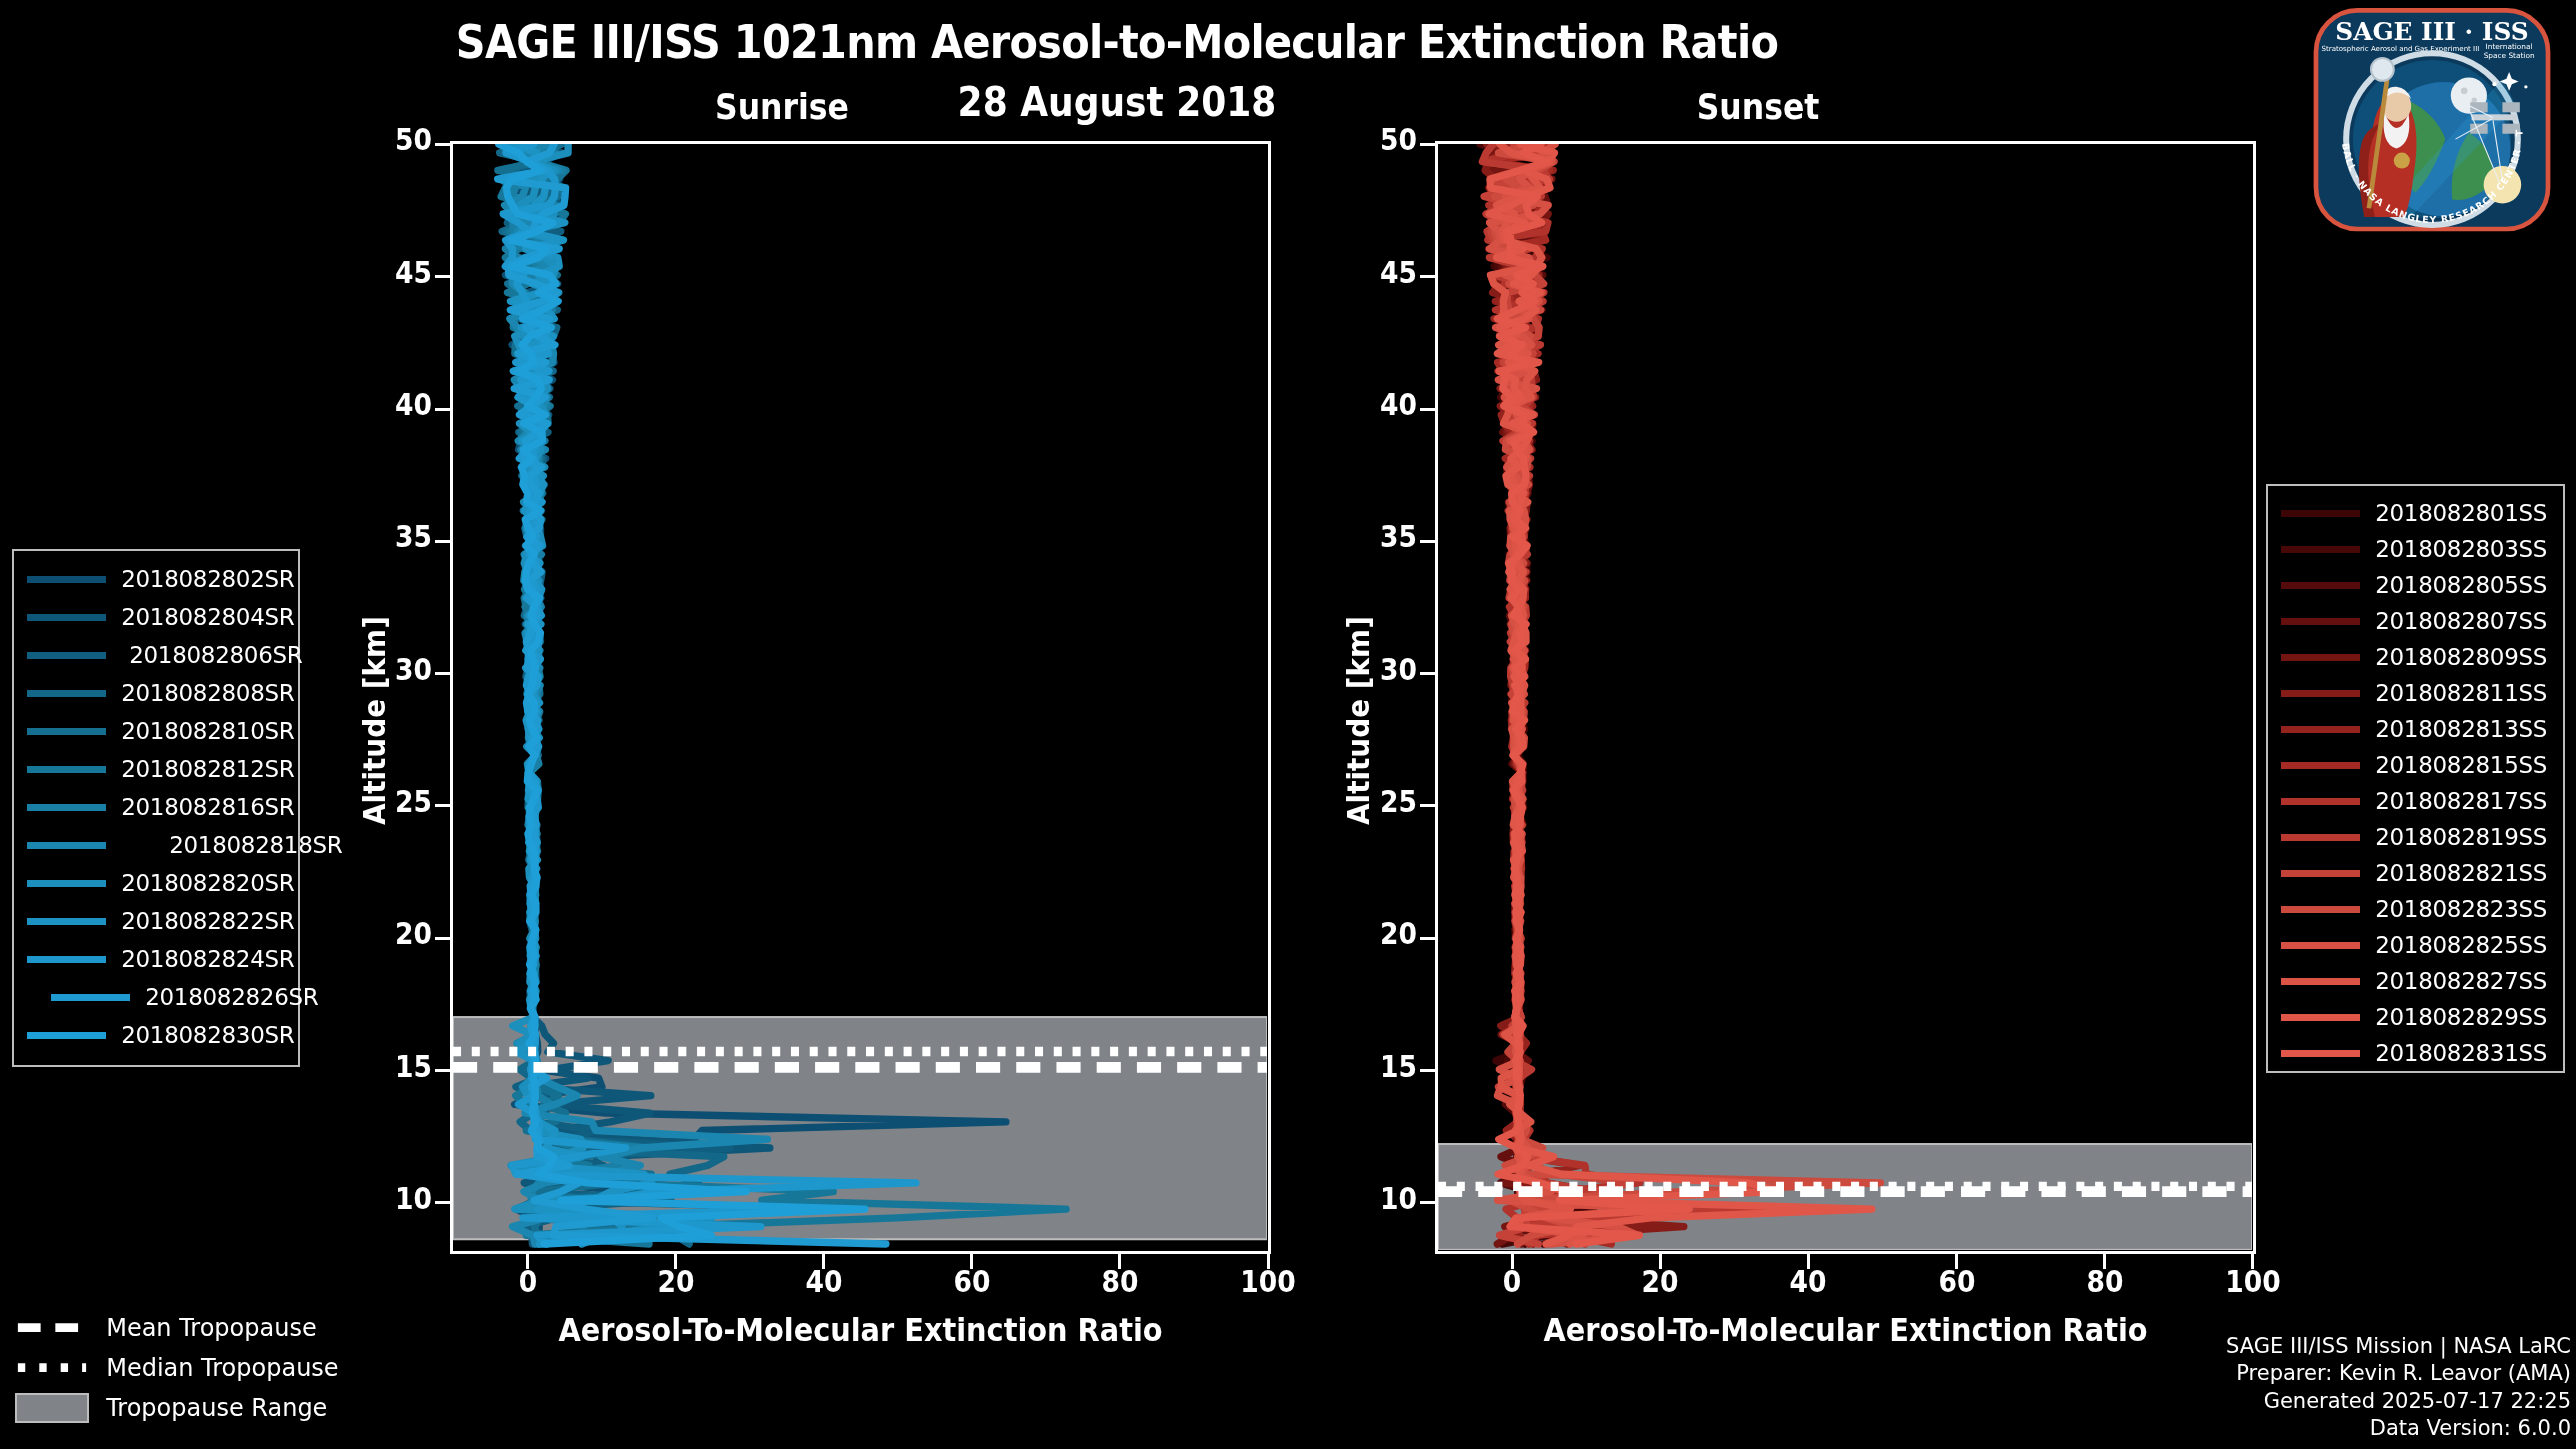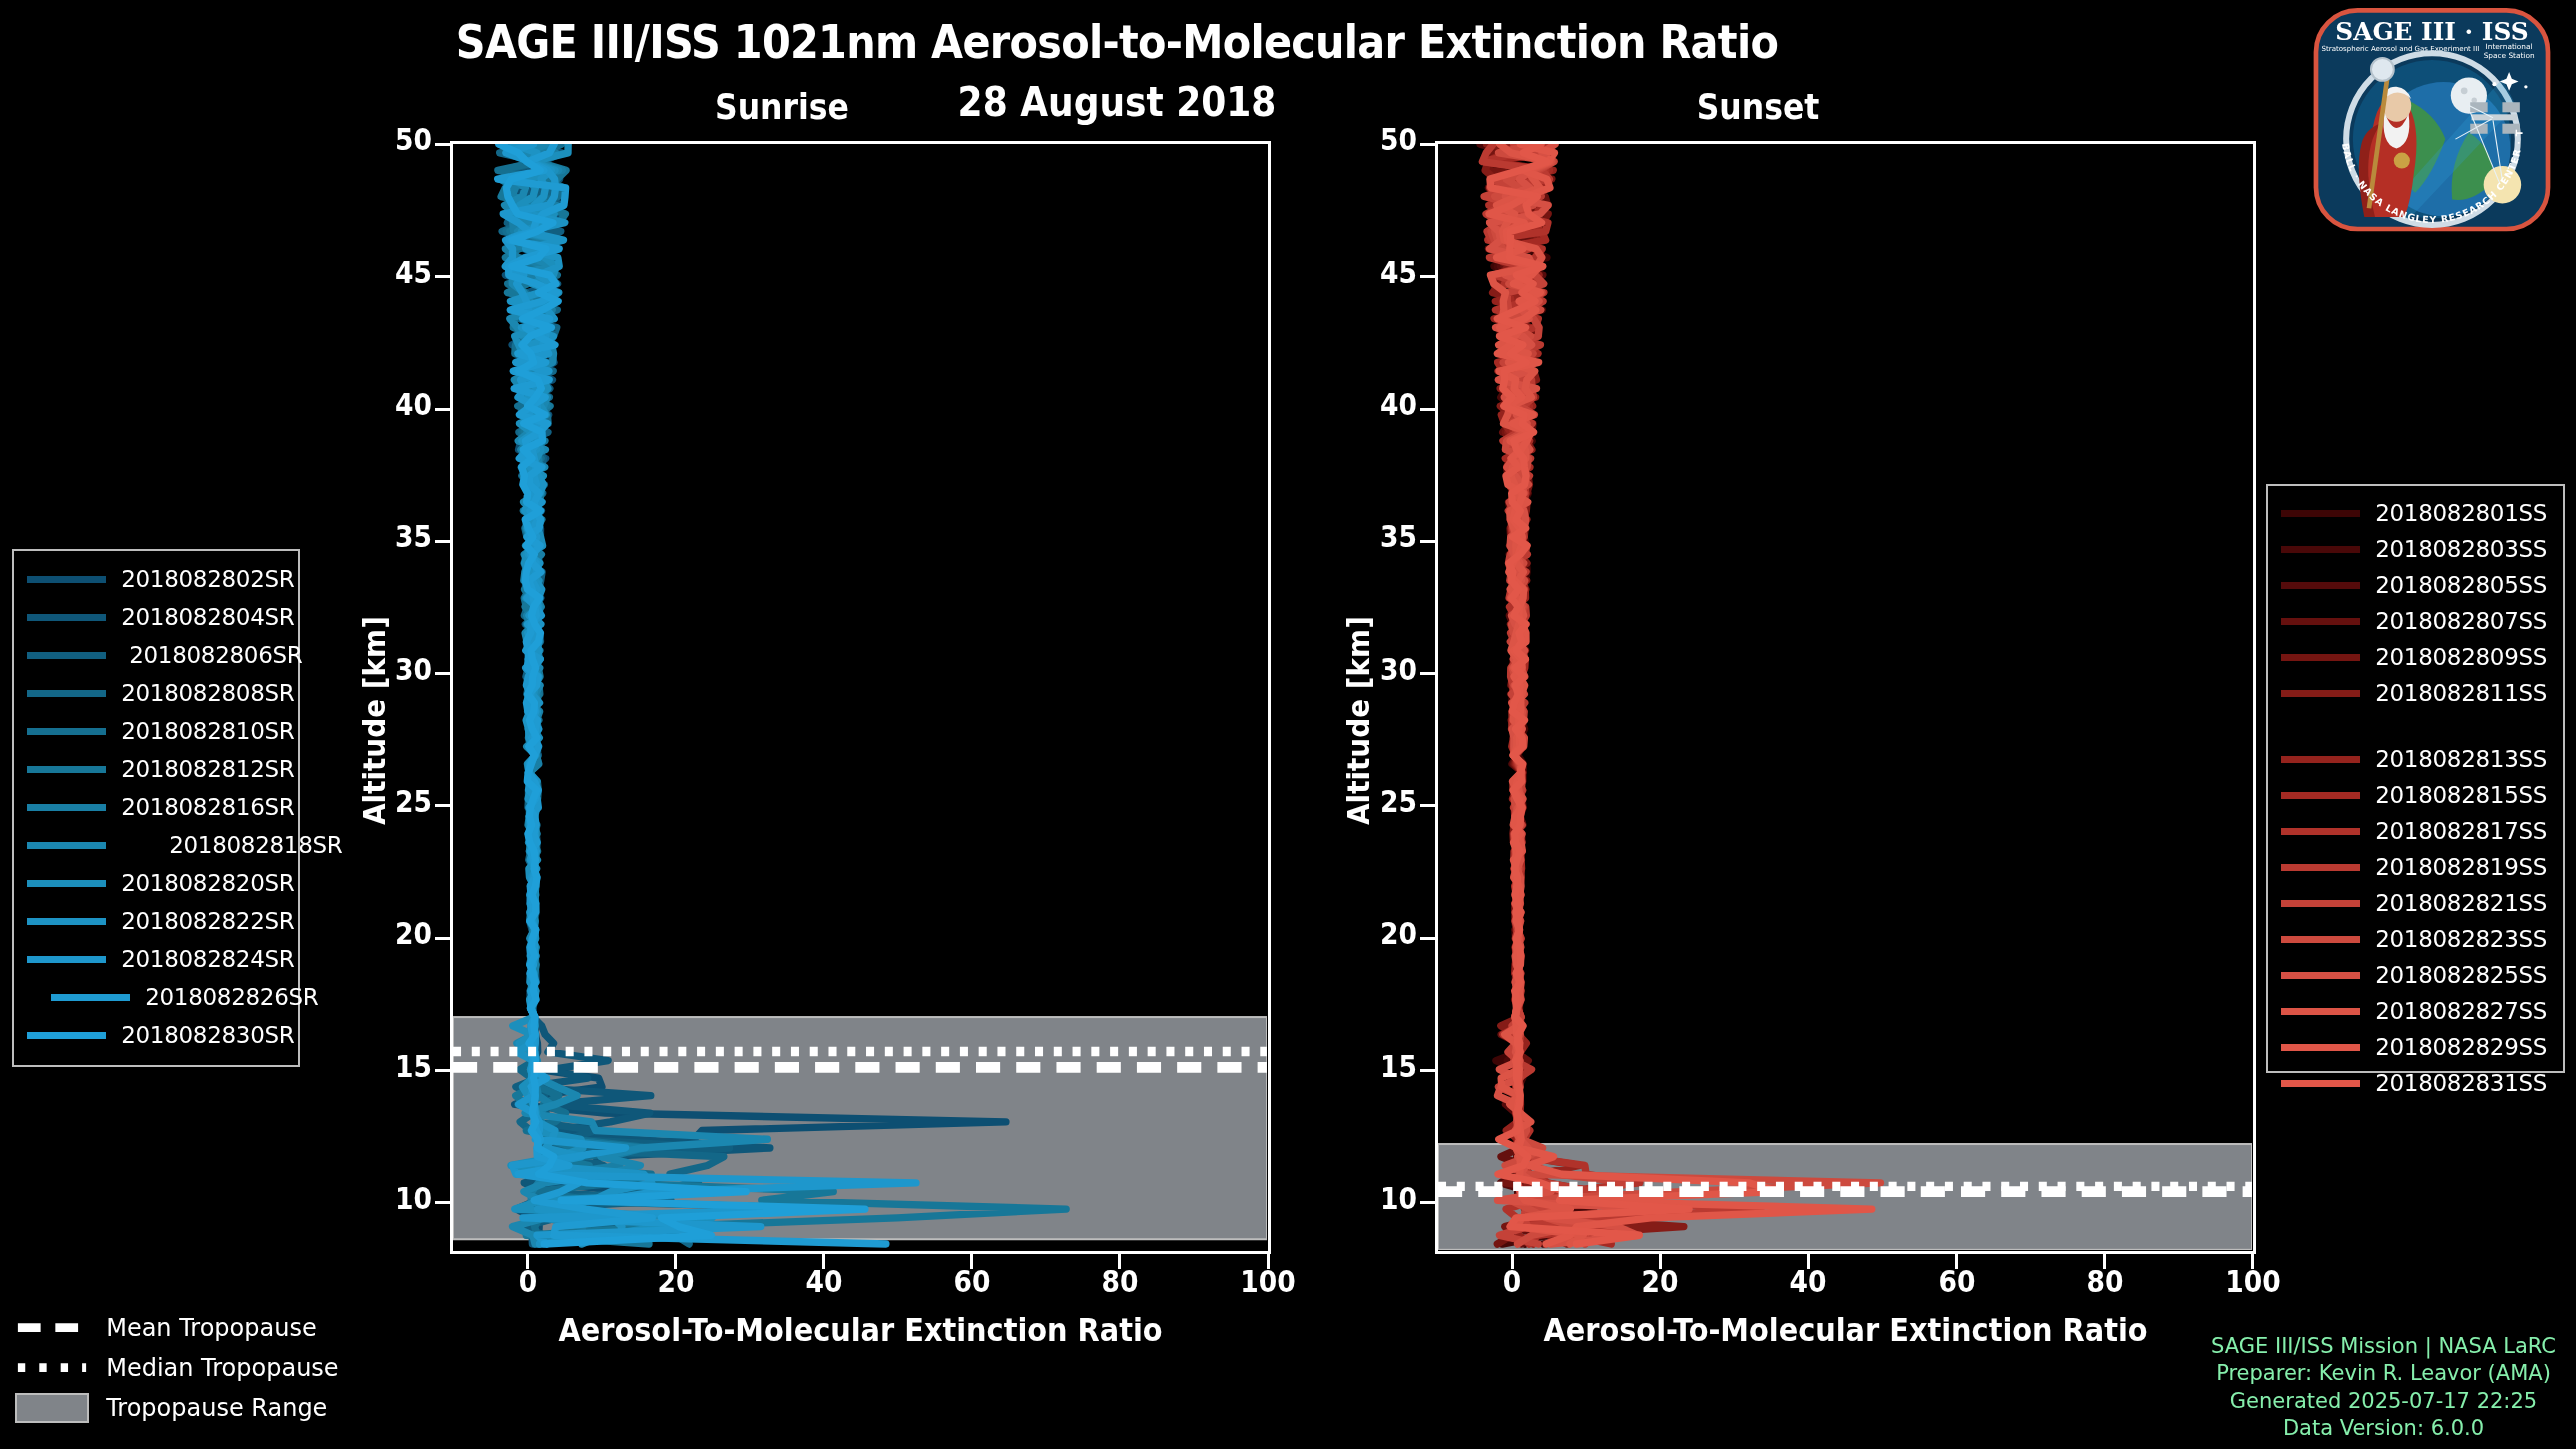--- a/index.html
+++ b/index.html
@@ -35,22 +35,22 @@
   .legend-row{display:flex;align-items:center;height:24.6px;text-align:right;}
   .swatch{width:79px;height:6.7px;margin-left:13.4px;margin-right:14.8px;flex:none;}
   .legend-label{font-size:23px;color:#fff;font-family:"DejaVu Sans","Liberation Sans",sans-serif;
       letter-spacing:-0.3px;white-space:nowrap;}
 
   .tplegend{position:absolute;left:14.8px;top:1308px;}
   .tp-row{display:flex;align-items:center;height:40px;}
   .tp-key{width:74px;height:17.4px;margin-right:17.4px;flex:none;position:relative;}
   .tp-label{font-size:24px;color:#fff;white-space:nowrap;}
 
-  .credit{position:absolute;right:20px;bottom:6.7px;text-align:center;
-      font-size:21px;line-height:1.30;color:#86efac;}
+  .credit{position:absolute;right:5px;bottom:6.7px;text-align:right;
+      font-size:21px;line-height:1.30;color:#ffffff;}
 
   svg{display:block;}
 </style>
 </head>
 <body>
 
 <div class="title">SAGE III/ISS 1021nm Aerosol-to-Molecular Extinction Ratio</div>
 <div class="subtitle">28 August 2018</div>
 <div class="panel-title" id="sunrise-title">Sunrise</div>
 <div class="panel-title" id="sunset-title">Sunset</div>
@@ -292,21 +292,21 @@
       <div class="legend-label">2018082807SS</div>
     </div>
     <div class="legend-row" style="height: 36px;">
       <div class="swatch" style="background: rgb(117, 21, 17);"></div>
       <div class="legend-label">2018082809SS</div>
     </div>
     <div class="legend-row" style="height: 36px;">
       <div class="swatch" style="background: rgb(133, 28, 23);"></div>
       <div class="legend-label">2018082811SS</div>
     </div>
-    <div class="legend-row" style="height: 36px; margin-top: 30px;">
+    <div class="legend-row" style="height: 36px;">
       <div class="swatch" style="background: rgb(149, 35, 29);"></div>
       <div class="legend-label">2018082813SS</div>
     </div>
     <div class="legend-row" style="height: 36px;">
       <div class="swatch" style="background: rgb(165, 42, 35);"></div>
       <div class="legend-label">2018082815SS</div>
     </div>
     <div class="legend-row" style="height: 36px;">
       <div class="swatch" style="background: rgb(176, 50, 42);"></div>
       <div class="legend-label">2018082817SS</div>

